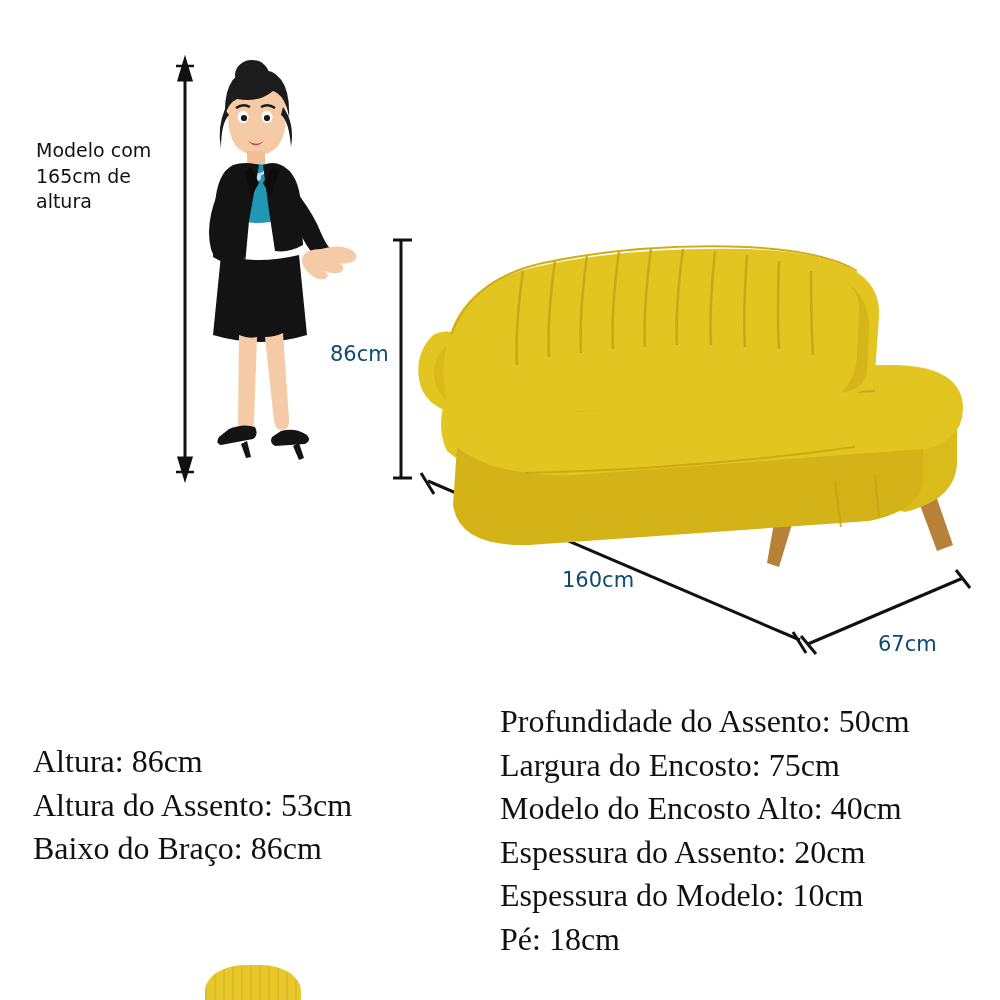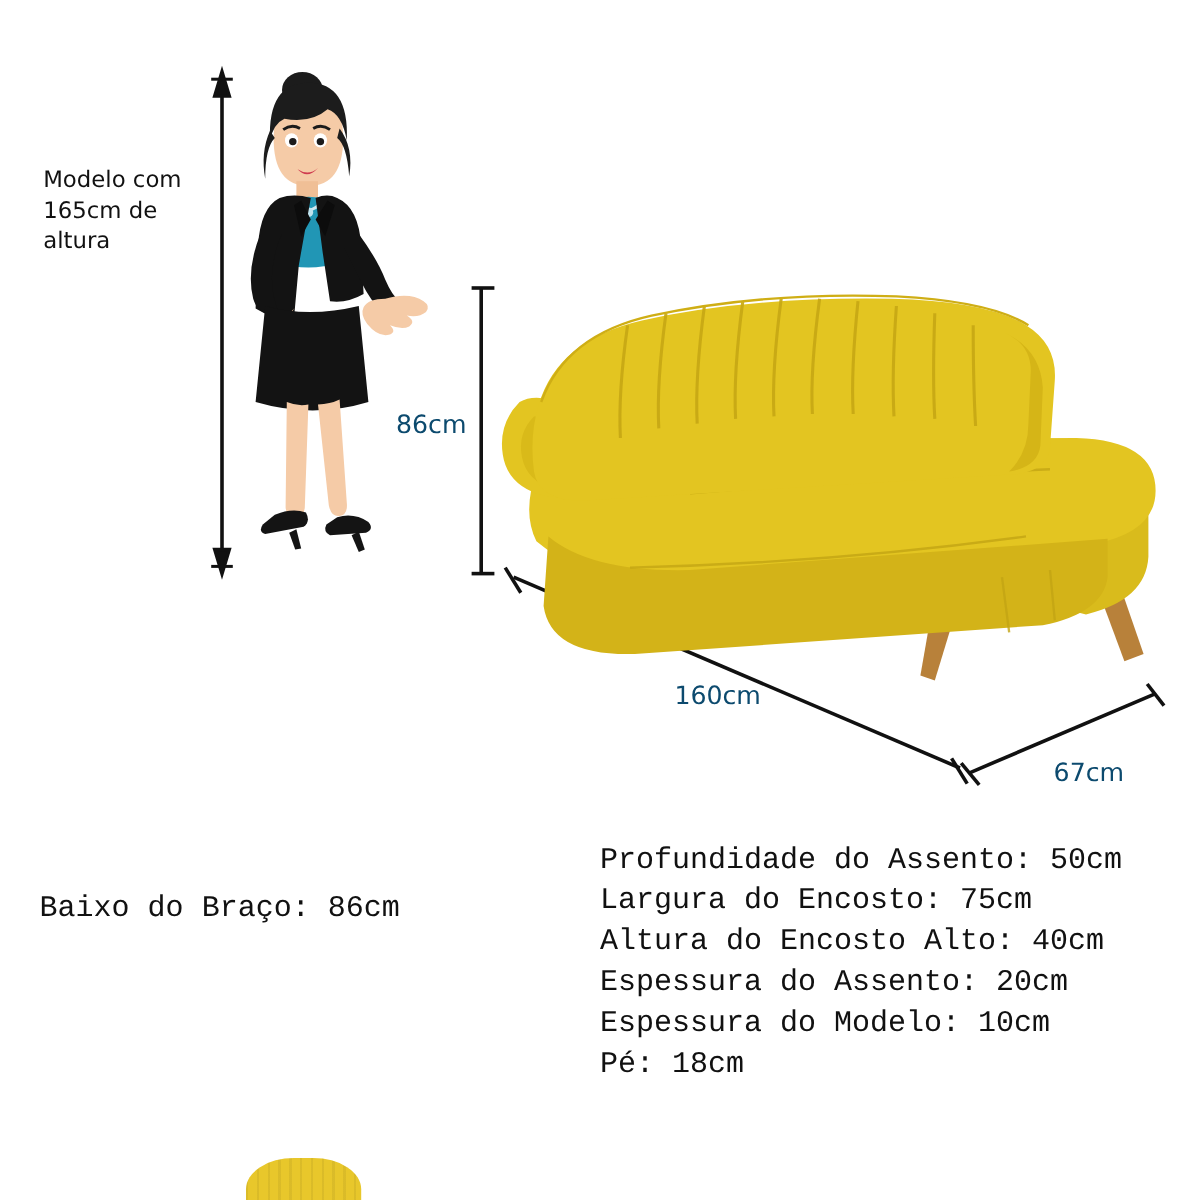--- a/index.html
+++ b/index.html
@@ -43,24 +43,24 @@
     color: #0c4a6e;
     font-family: "DejaVu Sans", sans-serif;
   }
   #dim-height { left: 330px; top: 342px; }
   #dim-width  { left: 562px; top: 568px; }
   #dim-depth  { left: 878px; top: 632px; }
 
   
   .spec-col {
     position: absolute;
-    font-size: 25px;
+    font-size: 32px;
     line-height: 1.36;
     color: #111;
-    font-family: Liberation Mono, monospace;
+    font-family: Liberation Serif, serif;
     white-space: nowrap;
   }
   #spec-col-left  { left: 33px;  top: 740px; }
   #spec-col-right { left: 500px; top: 700px; }
   .spec-item { display: block; }
 
   
   .swatch {
     position: absolute;
     left: 205px;
@@ -206,27 +206,29 @@
     <path d="M432 52 q30 14 32 46 l-2 48 q-2 18 -26 22 q16 -16 16 -40 l2 -44 q0 -22 -22 -32z" fill="#d5b517"></path>
 
     <path d="M46 110 q20 -56 92 -72 q94 -20 204 -16 q78 4 110 24" stroke="#cfae15" stroke-width="2" fill="none"></path>
   </svg>
 
   <div class="dim-text" id="dim-height">86cm</div>
   <div class="dim-text" id="dim-width">160cm</div>
   <div class="dim-text" id="dim-depth">67cm</div>
 
   <div class="spec-col" id="spec-col-left">
+    <span class="spec-item">Altura: 86cm</span>
+    <span class="spec-item">Altura do Assento: 53cm</span>
     <span class="spec-item">Baixo do Braço: 86cm</span>
   </div>
 
   <div class="spec-col" id="spec-col-right">
     <span class="spec-item">Profundidade do Assento: 50cm</span>
     <span class="spec-item">Largura do Encosto: 75cm</span>
-    <span class="spec-item">Altura do Encosto Alto: 40cm</span>
+    <span class="spec-item">Modelo do Encosto Alto: 40cm</span>
     <span class="spec-item">Espessura do Assento: 20cm</span>
     <span class="spec-item">Espessura do Modelo: 10cm</span>
     <span class="spec-item">Pé: 18cm</span>
   </div>
 
   <div class="swatch"></div>
 
 </div>
 
 </body></html>

